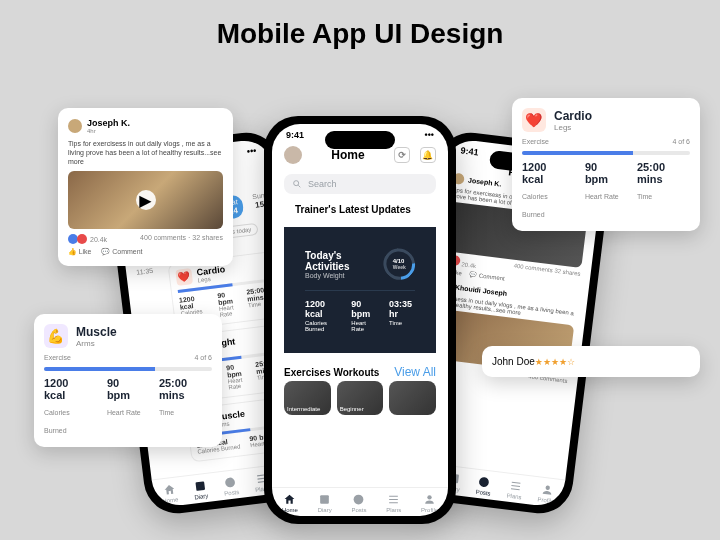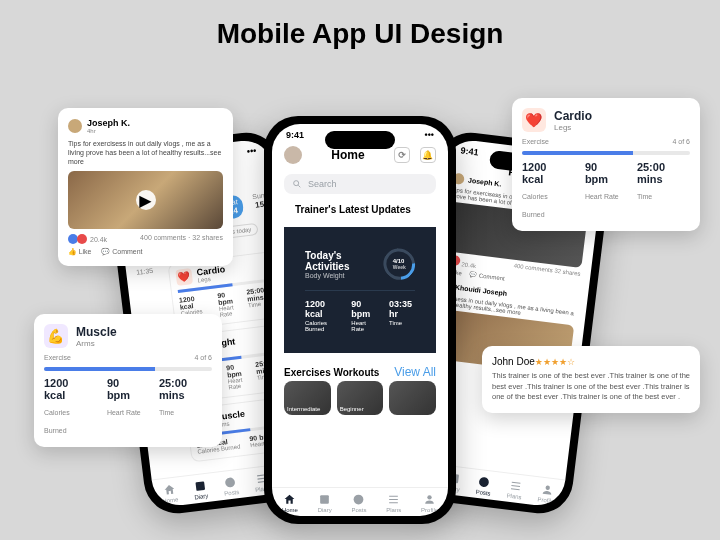--- a/index.html
+++ b/index.html
@@ -456,14 +456,13 @@
 <div class="s"><b>90 bpm</b><span>Heart Rate</span></div>
 <div class="s"><b>25:00 mins</b><span>Time</span></div>
 </div>
 </div>
 
 <div class="float review-card" style="right:20px;top:346px">
 <div class="u">
       <span>John Doe</span>
       <span class="stars">★★★★☆</span>
     </div>
-<div class="txt">This trainer is one of the best ever .This trainer is one of the best ever .This trainer is one of the best ever .This trainer is one of the best ever .This trainer is one of the best ever .</div>
 </div>
 
 </body></html>

